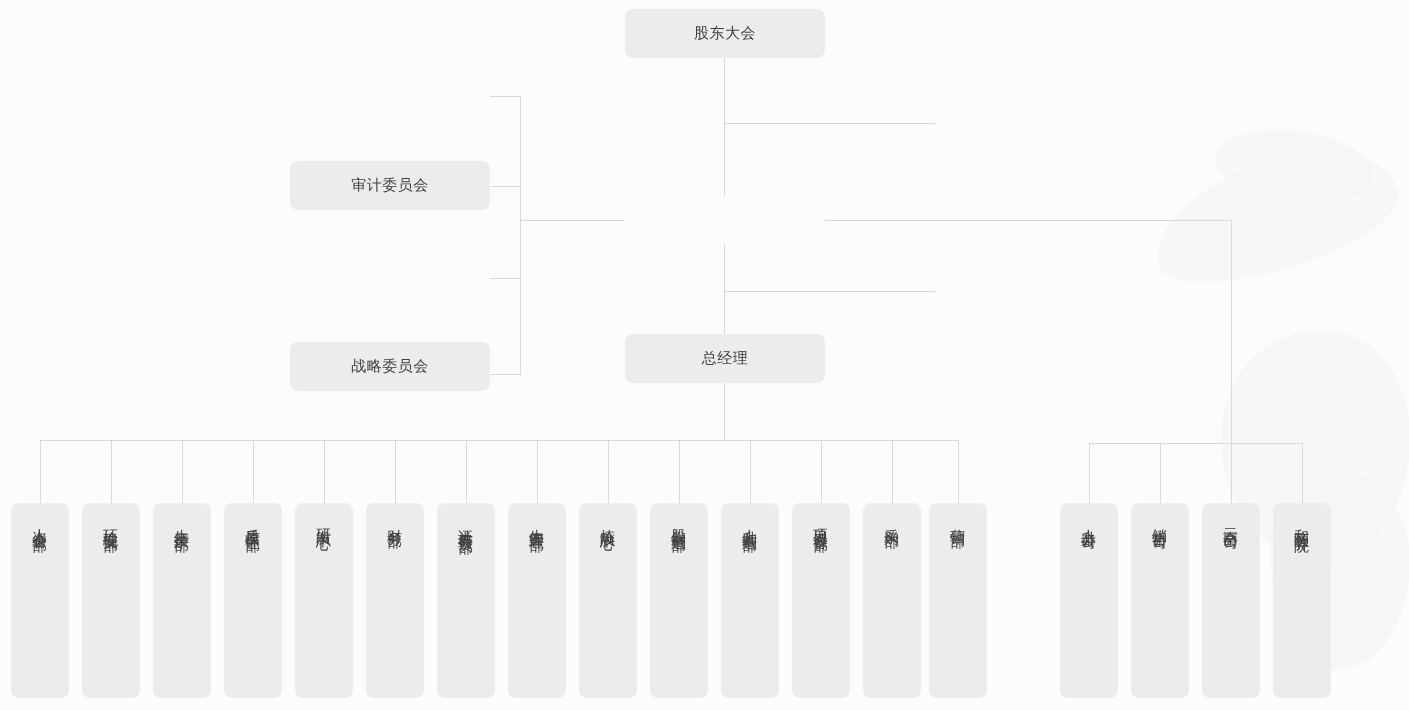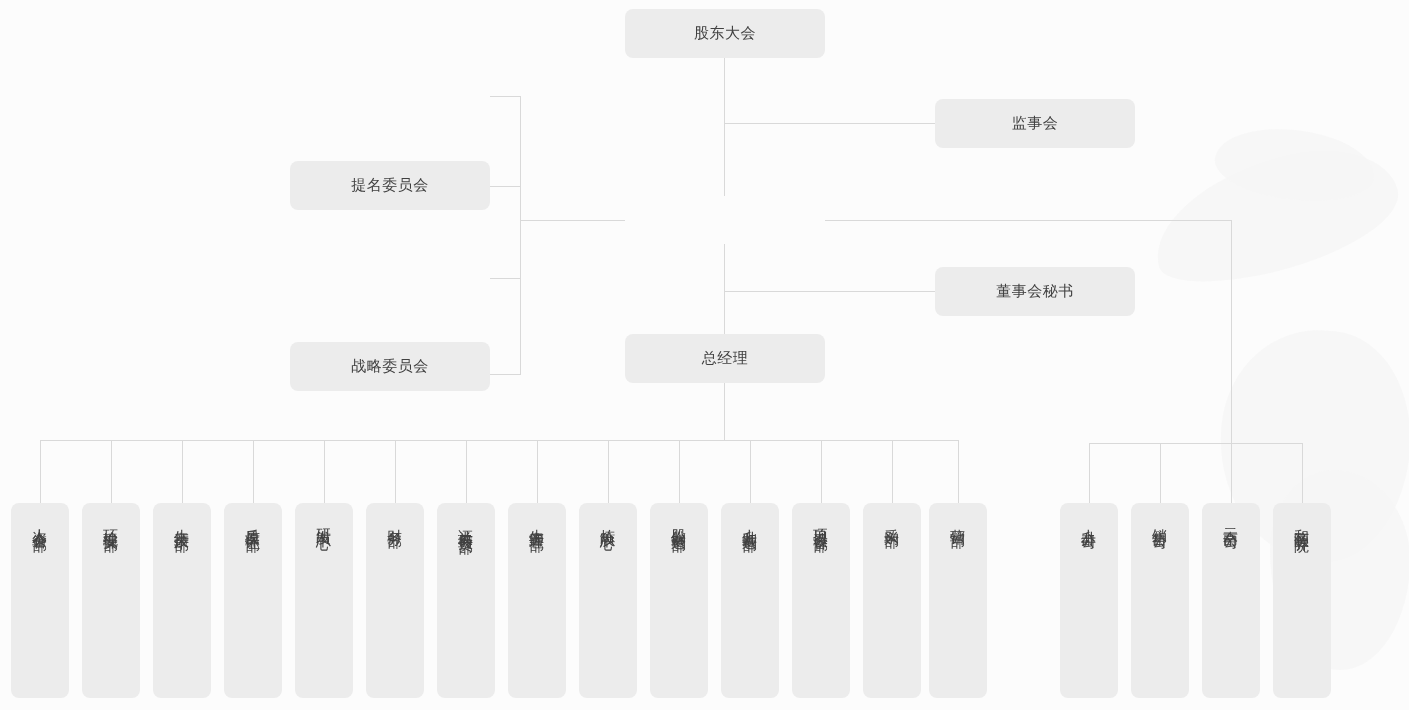--- a/index.html
+++ b/index.html
@@ -134,35 +134,29 @@
   <div class="line h" style="left:1089px; top:443px; width:213px;"></div>
   <div class="line v" style="left:1089px; top:443px; height:60px;"></div>
   <div class="line v" style="left:1160px; top:443px; height:60px;"></div>
   <div class="line v" style="left:1231px; top:443px; height:60px;"></div>
   <div class="line v" style="left:1302px; top:443px; height:60px;"></div>
 
   <div class="node node-h" style="left:625px; top:9px;">
     <span>股东大会</span>
   </div>
 
-  <div class="node node-h" style="left:935px; top:99px;">
-    <span>监事会</span>
-  </div>
-
-
-  <div class="node node-h" style="left:935px; top:267px;">
-    <span>董事会秘书</span>
-  </div>
+
+
 
   <div class="node node-h" style="left:625px; top:334px;">
     <span>总经理</span>
   </div>
 
   <div class="node node-h" style="left:290px; top:161px;">
-    <span>提名委员会</span>
+    <span>审计委员会</span>
   </div>
   <div class="node node-h" style="left:290px; top:342px;">
     <span>战略委员会</span>
   </div>
 
   <div class="node node-v" style="left:11px; top:503px;">
     <span class="vtext">人资企管部</span>
   </div>
   <div class="node node-v" style="left:82px; top:503px;">
     <span class="vtext">环境安保部</span>

